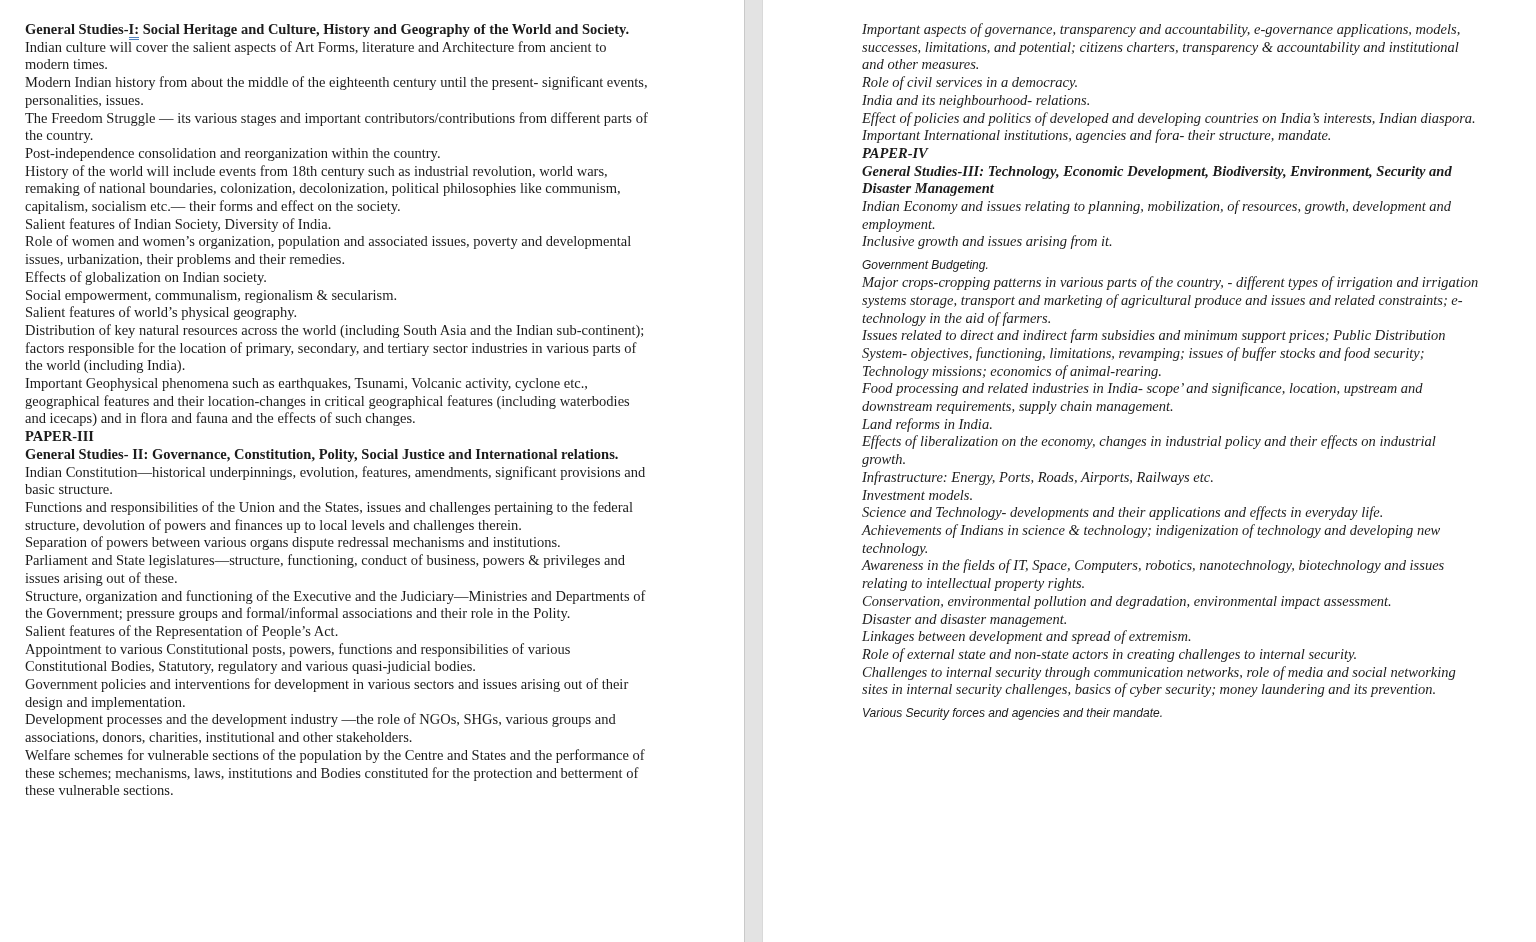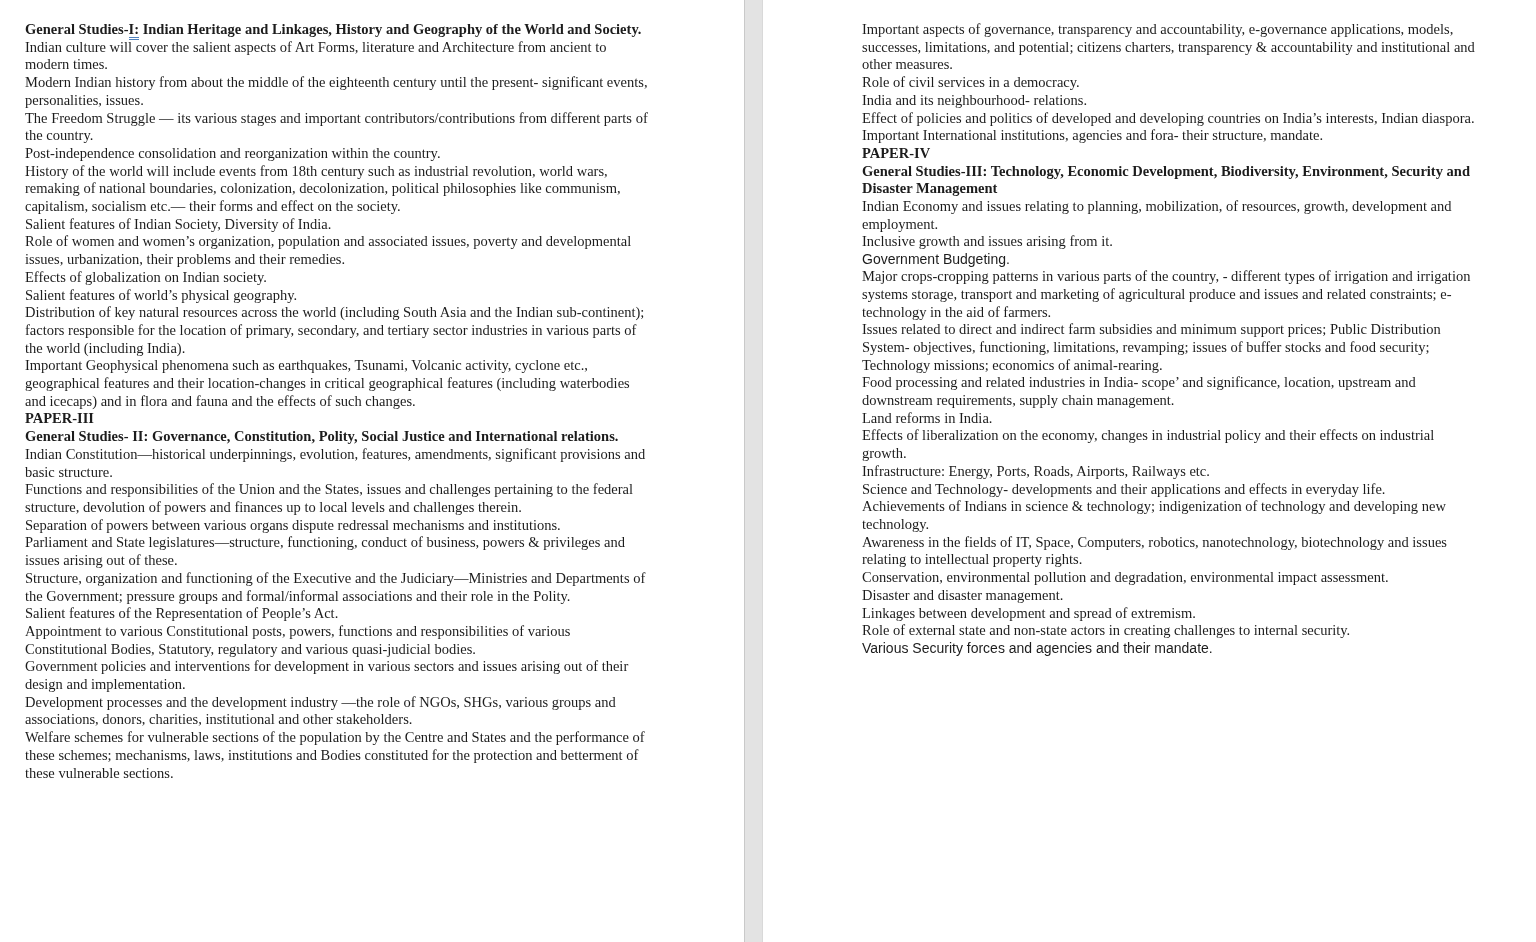--- a/index.html
+++ b/index.html
@@ -4,63 +4,64 @@
 <style>
   * { margin: 0; padding: 0; box-sizing: border-box; }
   html, body { background: #ffffff; }
   body {
     width: 1536px; height: 942px; overflow: hidden;
     font-family: "Liberation Serif", serif;
   }
   .canvas { position: relative; width: 1536px; height: 942px; background: var(--page-bg, #ffffff); }
   .page { position: absolute; top: 0; height: 942px; background: var(--page-bg, #ffffff); overflow: hidden; }
   .page-left { left: 0; width: 744px; }
-  .page-right { left: 763px; width: 773px; }
+  .page-right { left: 763px; width: 773px; font-style: italic; }
   .page-gap {
     position: absolute; top: 0; left: 744px; width: 19px; height: 942px;
     background: var(--divider-bg, #e3e3e3);
     border-left: 1px solid var(--divider-border, #c9c9c9);
     border-right: 1px solid var(--divider-border-light, #d9d9d9);
   }
   .text-col { position: absolute; top: 21px; }
   .page-left  .text-col { left: 25px; width: 625px; }
   .page-right .text-col { left: 99px; width: 618px; }
   .para {
     font-family: "Liberation Serif", serif;
     font-size: 14.5px; line-height: 17.7px;
     color: var(--text, #1c1c1c);
     text-align: left;
   }
   .para.bold { font-weight: bold; }
   .para.sans {
     font-family: "Liberation Sans", sans-serif;
-    font-size: 14px; line-height: 17px;
+    font-size: 12px; line-height: 17px; margin-top: 6px;
   }
   .para.heading { font-weight: bold; }
   .inserted {
     border-bottom: 3px double var(--insert-underline, #4f81bd);
   }
 </style>
 </head>
 <body>
 
 <div class="canvas">
 
   <div class="page page-left">
     <div class="text-col">
-      <div class="para heading"><span>General Studies-</span><span class="inserted">I:</span><span> Indian Heritage and Linkages, History and Geography of the World and Society.</span></div>
+      <div class="para heading"><span>General Studies-</span><span class="inserted">I:</span><span> Social Heritage and Culture, History and Geography of the World and Society.</span></div>
       <div>
           <div class="para normal">Indian culture will cover the salient aspects of Art Forms, literature and Architecture from ancient to modern times.</div>
           <div class="para normal">Modern Indian history from about the middle of the eighteenth century until the present- significant events, personalities, issues.</div>
           <div class="para normal">The Freedom Struggle — its various stages and important contributors/contributions from different parts of the country.</div>
           <div class="para normal">Post-independence consolidation and reorganization within the country.</div>
           <div class="para normal">History of the world will include events from 18th century such as industrial revolution, world wars, remaking of national boundaries, colonization, decolonization, political philosophies like communism, capitalism, socialism etc.— their forms and effect on the society.</div>
           <div class="para normal">Salient features of Indian Society, Diversity of India.</div>
           <div class="para normal">Role of women and women’s organization, population and associated issues, poverty and developmental issues, urbanization, their problems and their remedies.</div>
           <div class="para normal">Effects of globalization on Indian society.</div>
+          <div class="para normal">Social empowerment, communalism, regionalism &amp; secularism.</div>
           <div class="para normal">Salient features of world’s physical geography.</div>
           <div class="para normal">Distribution of key natural resources across the world (including South Asia and the Indian sub-continent); factors responsible for the location of primary, secondary, and tertiary sector industries in various parts of the world (including India).</div>
           <div class="para normal">Important Geophysical phenomena such as earthquakes, Tsunami, Volcanic activity, cyclone etc., geographical features and their location-changes in critical geographical features (including waterbodies and icecaps) and in flora and fauna and the effects of such changes.</div>
           <div class="para bold">PAPER-III</div>
           <div class="para bold">General Studies- II: Governance, Constitution, Polity, Social Justice and International relations.</div>
           <div class="para normal">Indian Constitution—historical underpinnings, evolution, features, amendments, significant provisions and basic structure.</div>
           <div class="para normal">Functions and responsibilities of the Union and the States, issues and challenges pertaining to the federal structure, devolution of powers and finances up to local levels and challenges therein.</div>
           <div class="para normal">Separation of powers between various organs dispute redressal mechanisms and institutions.</div>
           <div class="para normal">Parliament and State legislatures—structure, functioning, conduct of business, powers &amp; privileges and issues arising out of these.</div>
           <div class="para normal">Structure, organization and functioning of the Executive and the Judiciary—Ministries and Departments of the Government; pressure groups and formal/informal associations and their role in the Polity.</div>
@@ -87,25 +88,27 @@
           <div class="para bold">General Studies-III: Technology, Economic Development, Biodiversity, Environment, Security and Disaster Management</div>
           <div class="para normal">Indian Economy and issues relating to planning, mobilization, of resources, growth, development and employment.</div>
           <div class="para normal">Inclusive growth and issues arising from it.</div>
           <div class="para sans">Government Budgeting.</div>
           <div class="para normal">Major crops-cropping patterns in various parts of the country, - different types of irrigation and irrigation systems storage, transport and marketing of agricultural produce and issues and related constraints; e-technology in the aid of farmers.</div>
           <div class="para normal">Issues related to direct and indirect farm subsidies and minimum support prices; Public Distribution System- objectives, functioning, limitations, revamping; issues of buffer stocks and food security; Technology missions; economics of animal-rearing.</div>
           <div class="para normal">Food processing and related industries in India- scope’ and significance, location, upstream and downstream requirements, supply chain management.</div>
           <div class="para normal">Land reforms in India.</div>
           <div class="para normal">Effects of liberalization on the economy, changes in industrial policy and their effects on industrial growth.</div>
           <div class="para normal">Infrastructure: Energy, Ports, Roads, Airports, Railways etc.</div>
+          <div class="para normal">Investment models.</div>
           <div class="para normal">Science and Technology- developments and their applications and effects in everyday life.</div>
           <div class="para normal">Achievements of Indians in science &amp; technology; indigenization of technology and developing new technology.</div>
           <div class="para normal">Awareness in the fields of IT, Space, Computers, robotics, nanotechnology, biotechnology and issues relating to intellectual property rights.</div>
           <div class="para normal">Conservation, environmental pollution and degradation, environmental impact assessment.</div>
           <div class="para normal">Disaster and disaster management.</div>
           <div class="para normal">Linkages between development and spread of extremism.</div>
           <div class="para normal">Role of external state and non-state actors in creating challenges to internal security.</div>
+          <div class="para normal">Challenges to internal security through communication networks, role of media and social networking sites in internal security challenges, basics of cyber security; money laundering and its prevention.</div>
           <div class="para sans">Various Security forces and agencies and their mandate.</div>
         </div>
     </div>
   </div>
 
 </div>
 
 </body></html>

